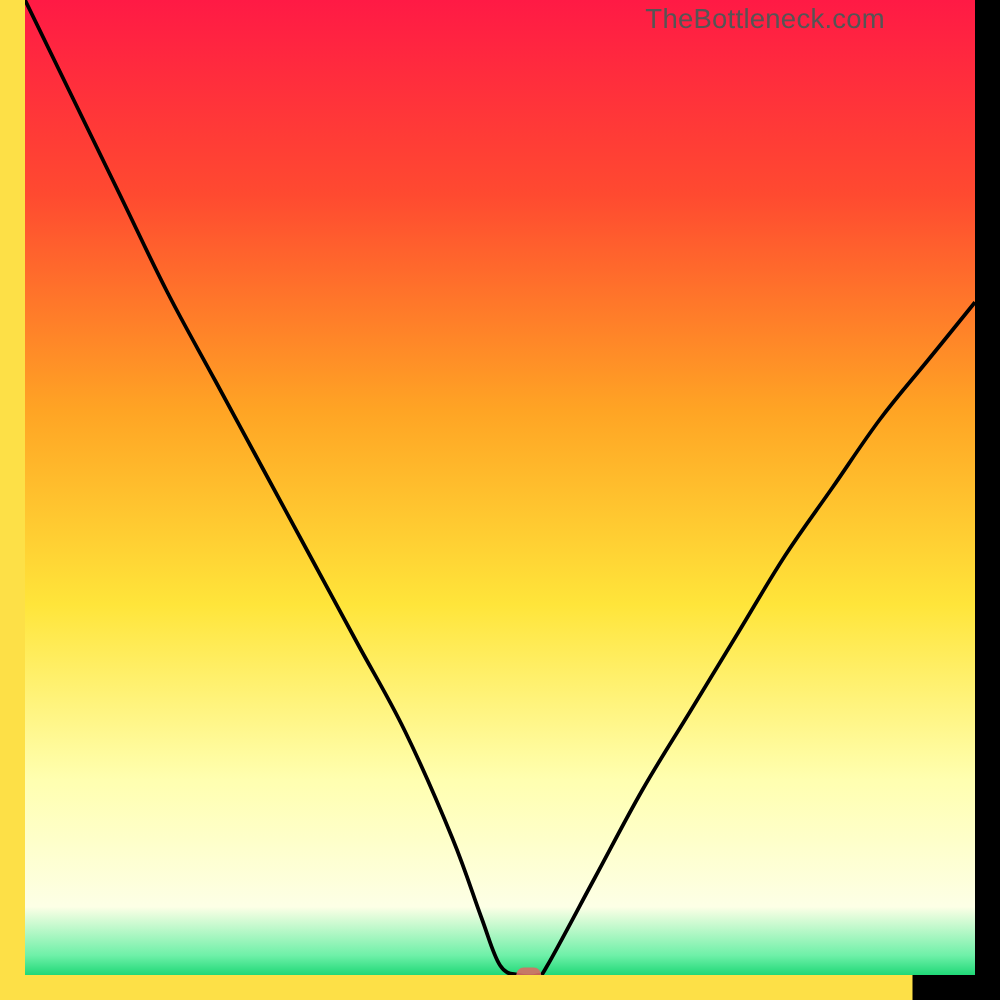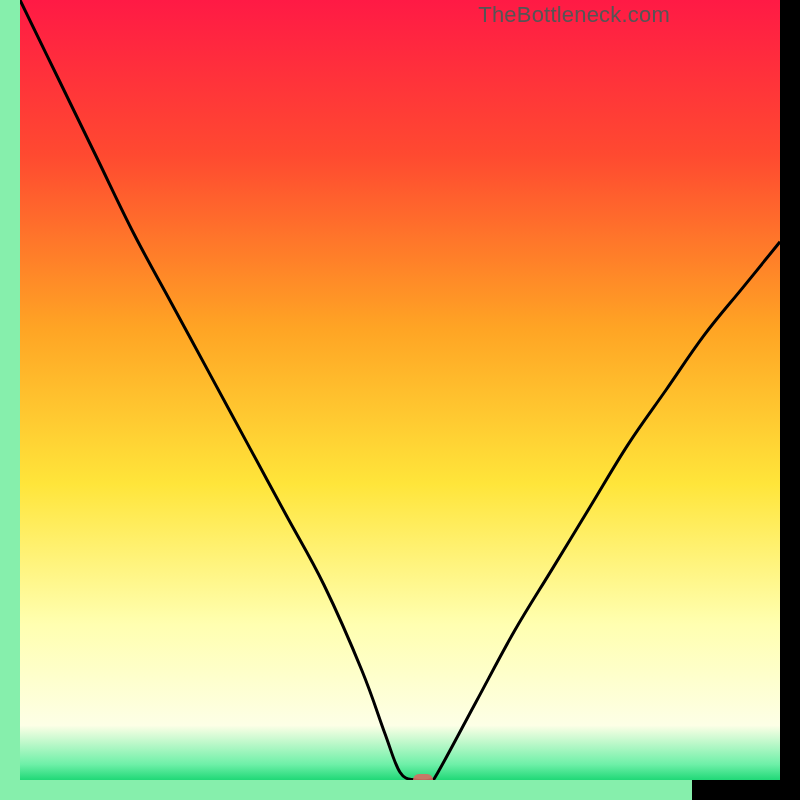--- a/index.html
+++ b/index.html
@@ -9,21 +9,22 @@
     height: 800px;
     background: #000;
     overflow: hidden;
   }
   .frame {
     position: absolute;
     left: 0;
     top: 0;
     width: 692px;
     height: 800px;
-    background: #86efac;
+    background: #fde047;
+    padding-left: 38px;
   }
   .plot-area {
     position: absolute;
     left: 20px;
     top: 0;
     width: 760px;
     height: 780px;
     overflow: hidden;
   }
   .gradient {

